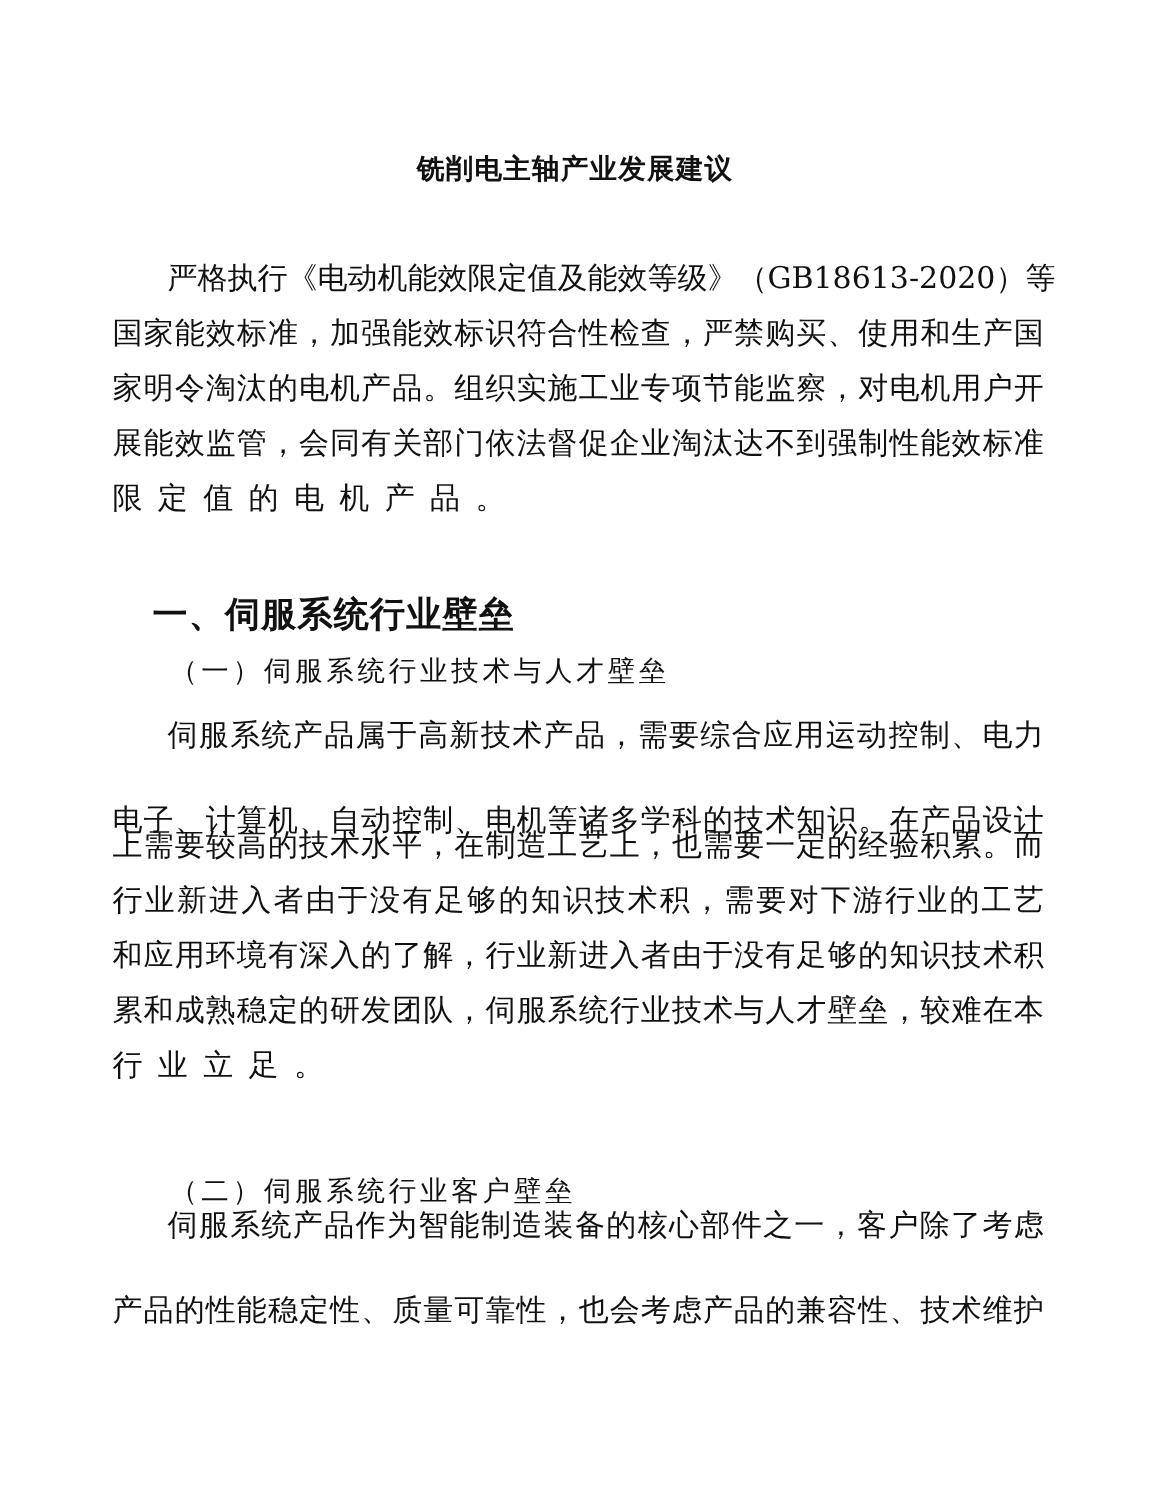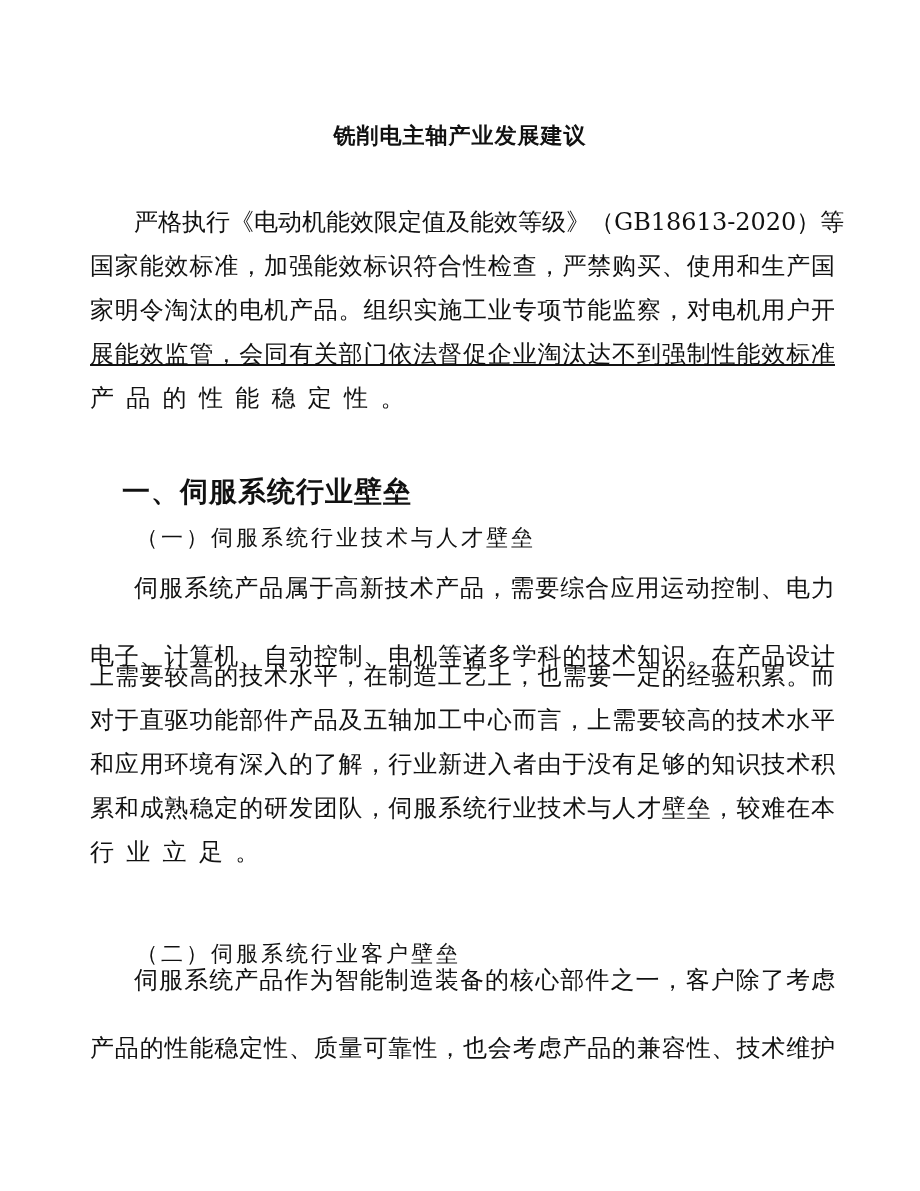--- a/index.html
+++ b/index.html
@@ -76,33 +76,33 @@
 <body>
 
 <div class="page">
 
   <div class="title">铣削电主轴产业发展建议</div>
 
   <div>
     <div class="line first justify" style="top:206px;">严格执行《电动机能效限定值及能效等级》（GB18613-2020）等</div>
     <div class="line justify" style="top:250px;">国家能效标准，加强能效标识符合性检查，严禁购买、使用和生产国</div>
     <div class="line justify" style="top:294px;">家明令淘汰的电机产品。组织实施工业专项节能监察，对电机用户开</div>
-    <div class="line justify" style="top:338px;text-decoration:underline;">展能效监管，会同有关部门依法督促企业淘汰达不到强制性能效标准</div>
-    <div class="line" style="top:382px;">产品的性能稳定性。</div>
+    <div class="line justify" style="top:338px;">展能效监管，会同有关部门依法督促企业淘汰达不到强制性能效标准</div>
+    <div class="line" style="top:382px;">限定值的电机产品。</div>
   </div>
 
   <div class="h1" style="top:476px;">一、伺服系统行业壁垒</div>
 
   <div class="h2" style="top:522px;">（一）伺服系统行业技术与人才壁垒</div>
 
   <div>
     <div class="line first justify" style="top:572px;">伺服系统产品属于高新技术产品，需要综合应用运动控制、电力</div>
     <div class="line justify" style="top:616px;margin-top:24px;">电子、计算机、自动控制、电机等诸多学科的技术知识。在产品设计</div>
     <div class="line justify" style="top:660px;">上需要较高的技术水平，在制造工艺上，也需要一定的经验积累。而</div>
-    <div class="line justify" style="top:704px;">对于直驱功能部件产品及五轴加工中心而言，上需要较高的技术水平</div>
+    <div class="line justify" style="top:704px;">行业新进入者由于没有足够的知识技术积，需要对下游行业的工艺</div>
     <div class="line justify" style="top:748px;">和应用环境有深入的了解，行业新进入者由于没有足够的知识技术积</div>
     <div class="line justify" style="top:792px;">累和成熟稳定的研发团队，伺服系统行业技术与人才壁垒，较难在本</div>
     <div class="line" style="top:836px;">行业立足。</div>
   </div>
 
   <div class="h2" style="top:938px;">（二）伺服系统行业客户壁垒</div>
 
   <div>
     <div class="line first justify" style="top:964px;">伺服系统产品作为智能制造装备的核心部件之一，客户除了考虑</div>
     <div class="line justify" style="top:1032px;">产品的性能稳定性、质量可靠性，也会考虑产品的兼容性、技术维护</div>

